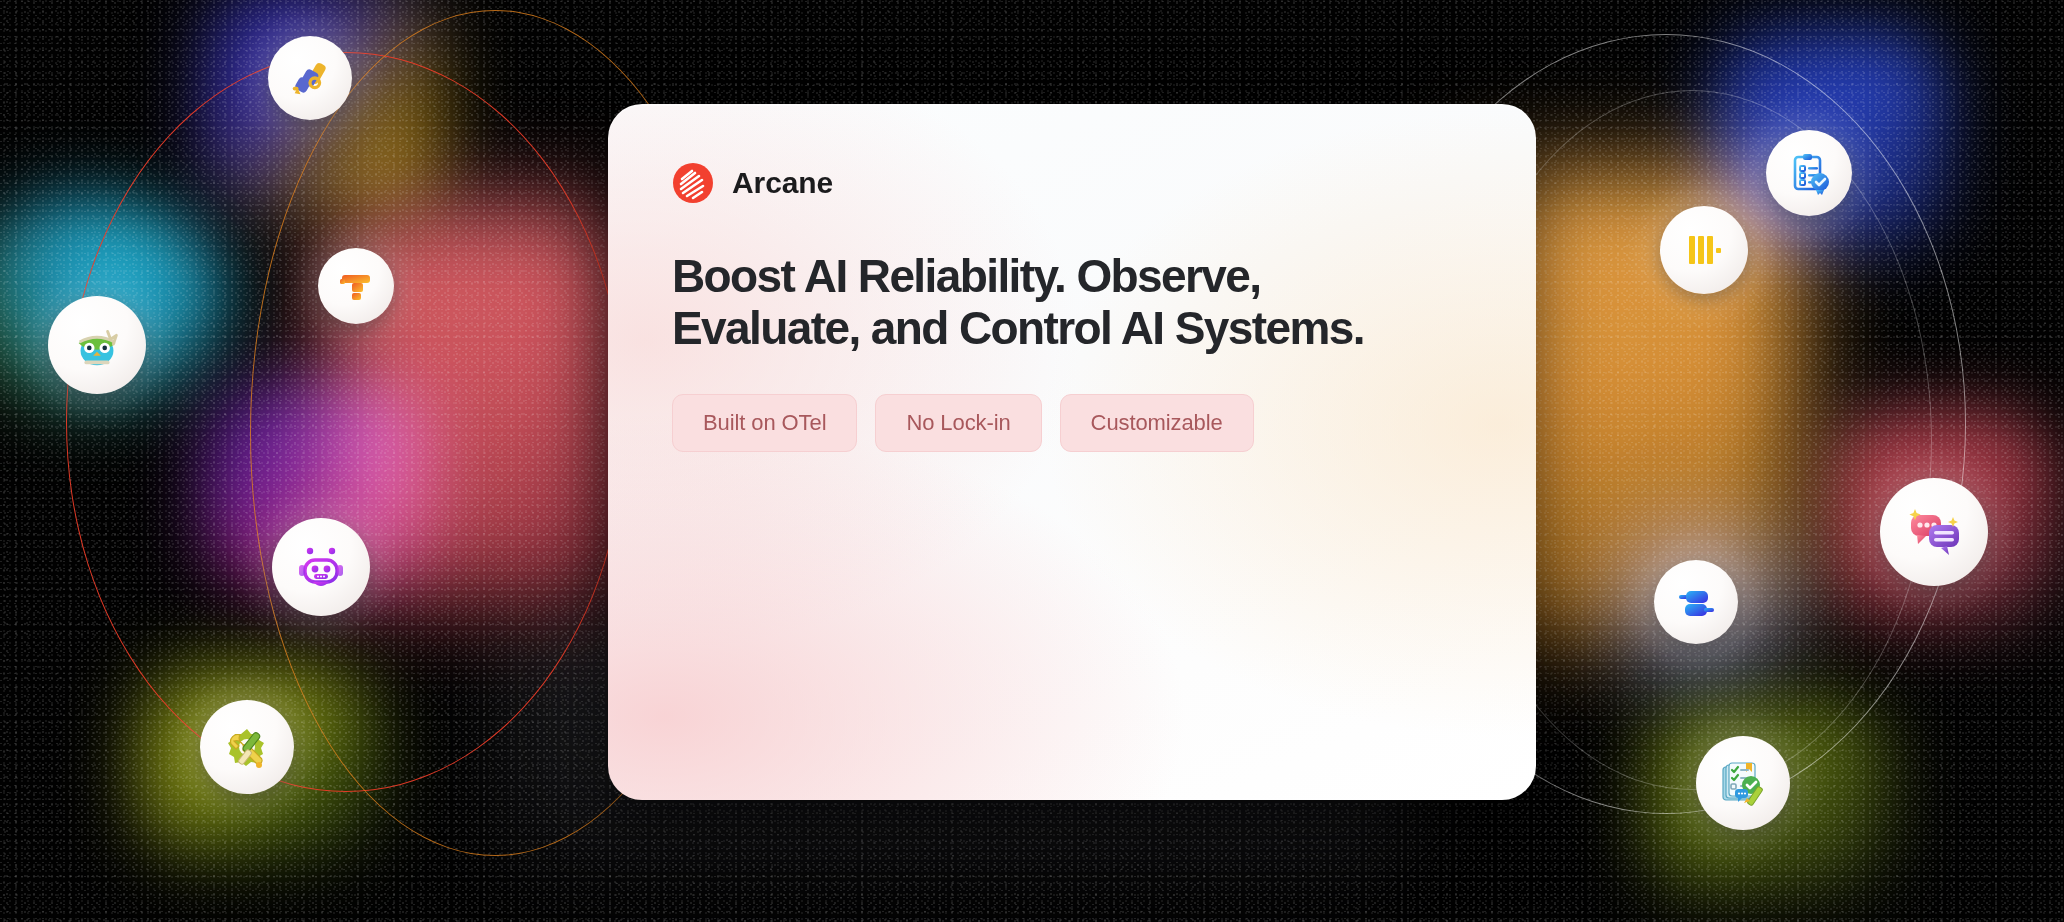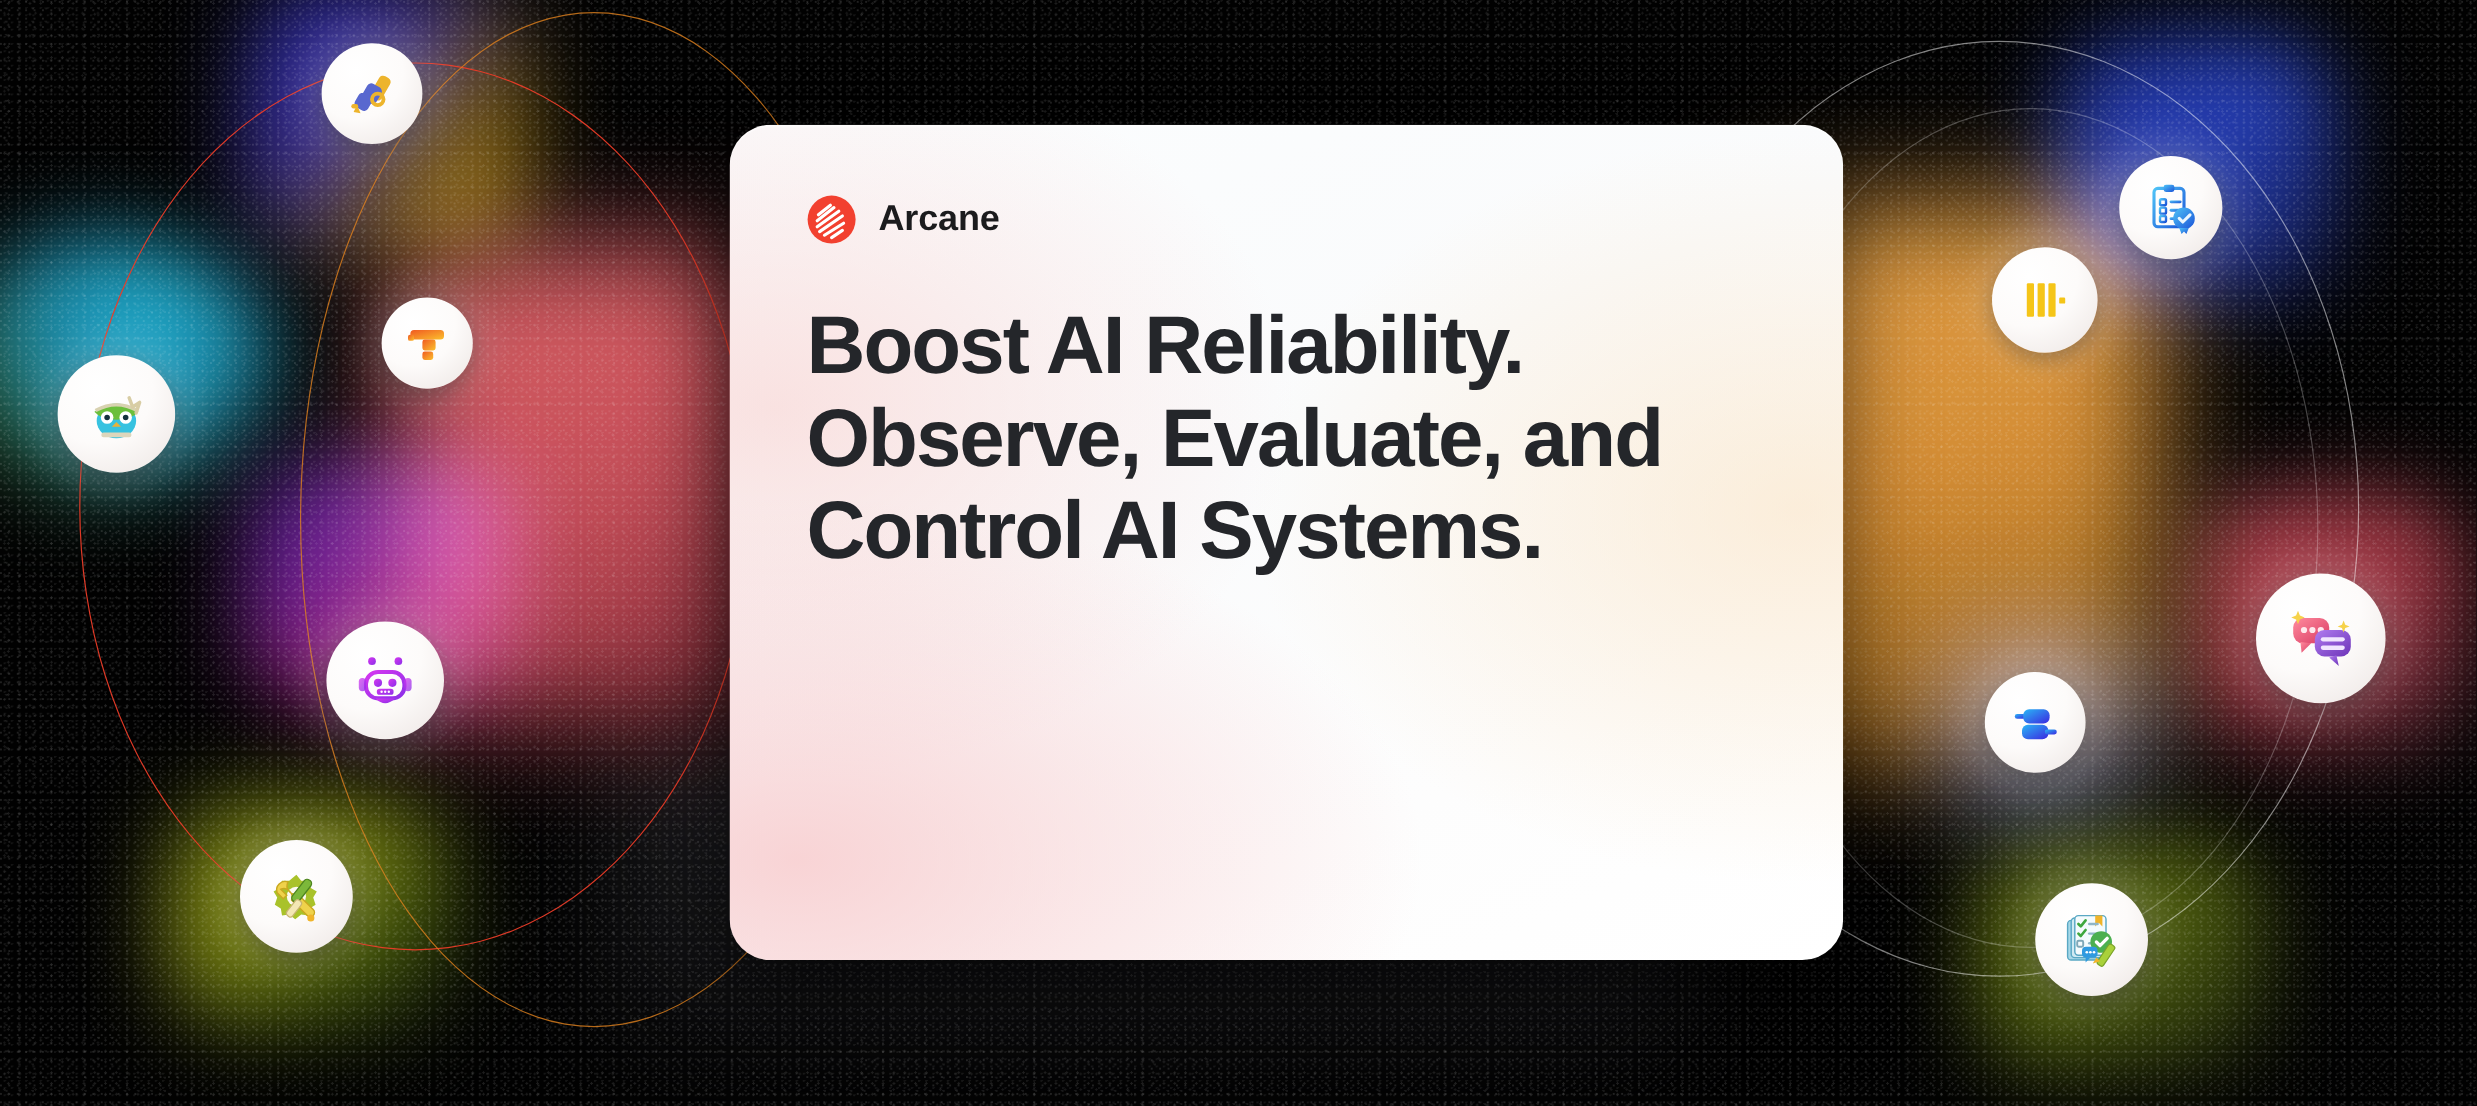--- a/index.html
+++ b/index.html
@@ -83,21 +83,21 @@
     margin-left: 36px;
   }
 
   .brand { display: flex; align-items: center; gap: 18px; margin-bottom: 46px; }
   .brand-mark { width: 42px; height: 42px; flex: 0 0 42px; }
   .brand-name {
     font-size: 30px; font-weight: 700; color: #1b1b1d; letter-spacing: -.1px;
   }
 
   .headline {
-    font-size: 68px;
+    font-size: 46px;
     line-height: 1.135;
     font-weight: 700;
     letter-spacing: -1.6px;
     color: #24262a;
     max-width: 760px;
     margin-bottom: 40px;
   }
 
   .subcopy {
     font-size: 26px;
@@ -364,16 +364,21 @@
             <path d="M21 36 L30 30"></path>
           </g>
         </svg>
       </span>
       <span class="brand-name">Arcane</span>
     </div>
 
     <h1 class="headline">Boost AI Reliability. Observe, Evaluate, and Control AI Systems.</h1>
 
 
+    <div class="pills">
+      <button class="pill">Built on OTel</button>
+      <button class="pill">No Lock-in</button>
+      <button class="pill">Customizable</button>
+    </div>
 
   </div>
 
 </div>
 
 </body></html>

